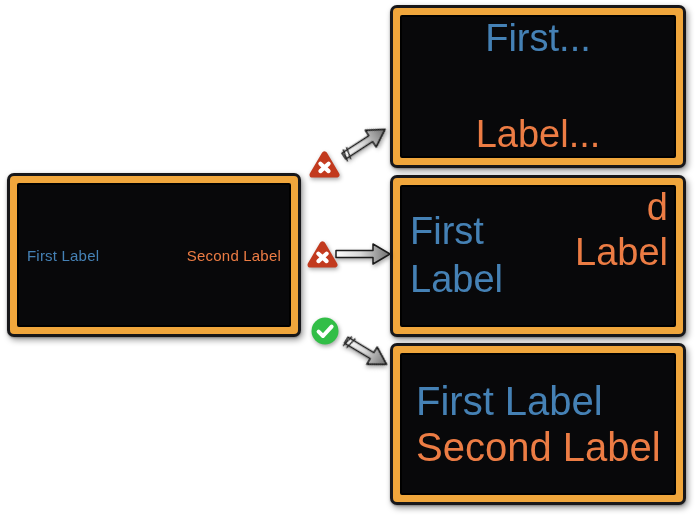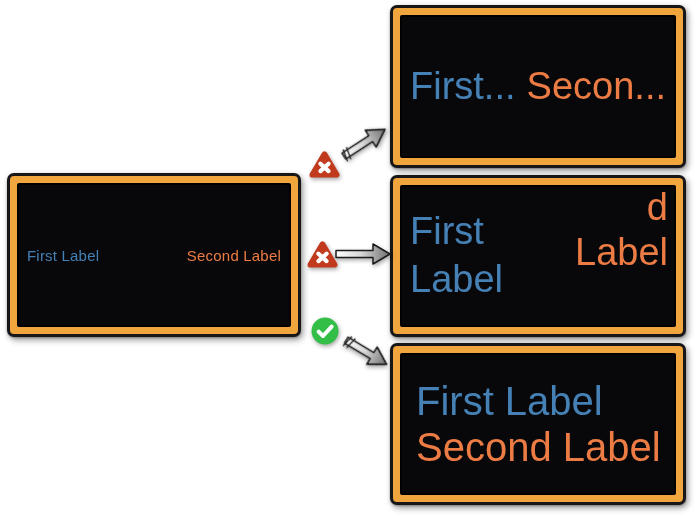--- a/index.html
+++ b/index.html
@@ -31,21 +31,21 @@
   #panel-source{left:7px;top:173px;width:294px;height:164px;}
   #panel-source .panel-inner{
     align-items:center;justify-content:space-between;
     padding:0 8px;font-size:15px;letter-spacing:.2px;
   }
 
   
   #panel-truncated{left:390px;top:5px;width:296px;height:163px;}
   #panel-truncated .panel-inner{
     align-items:center;justify-content:space-between;
-    padding:0 8px;font-size:38px;
+    padding:0 8px;font-size:38px;flex-direction:column;
   }
 
   
   #panel-wrapped{left:390px;top:175px;width:296px;height:162px;}
   #panel-wrapped .panel-inner{
     flex-direction:row;justify-content:space-between;
     padding:0 6px 0 8px;font-size:38px;
   }
   #panel-wrapped .col-first{align-self:center;line-height:1.26;text-align:left;}
   #panel-wrapped .col-second{text-align:right;line-height:1.18;margin-top:-2px;}
@@ -87,21 +87,21 @@
 <div class="panel" id="panel-source">
   <div class="panel-inner">
     <span class="txt-first">First Label</span>
     <span class="txt-second">Second Label</span>
   </div>
 </div>
 
 <div class="panel" id="panel-truncated">
   <div class="panel-inner">
     <span class="txt-first">First...</span>
-    <span class="txt-second">Secon...</span>
+    <span class="txt-second">Label...</span>
   </div>
 </div>
 
 <div class="panel" id="panel-wrapped">
   <div class="panel-inner">
     <div class="col-first txt-first">
       <div>First</div>
       <div>Label</div>
     </div>
     <div class="col-second txt-second">

